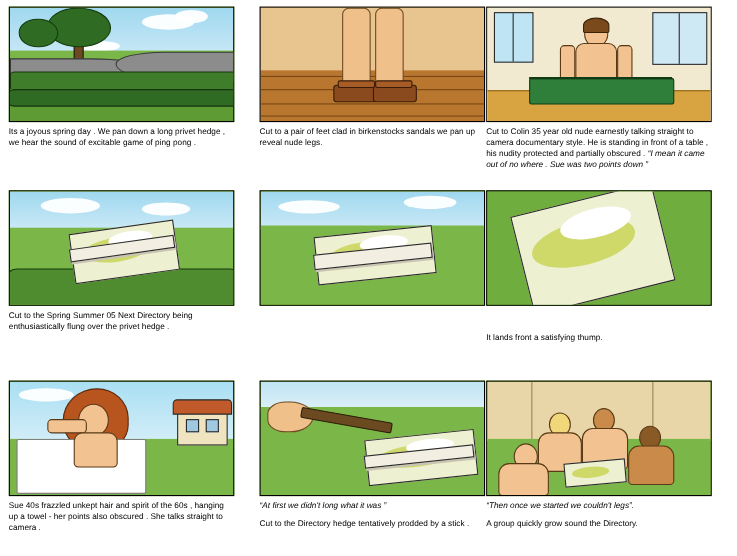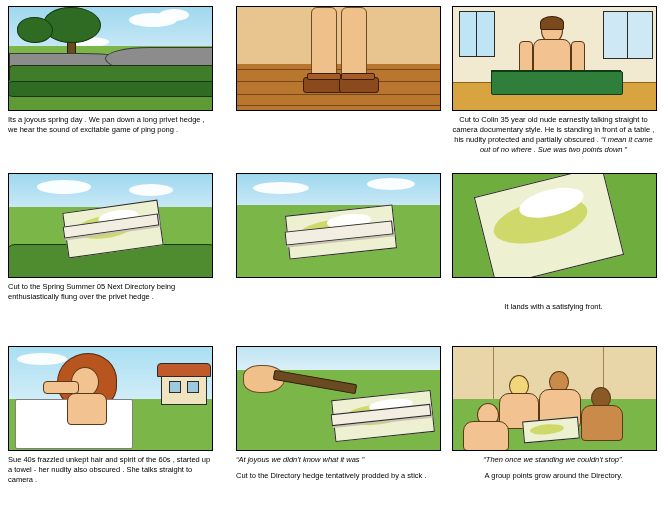--- a/index.html
+++ b/index.html
@@ -35,21 +35,21 @@
     font-size: 7.5px;
     line-height: 10px;
     color: #000;
     width: 203px;
   }
   .caption .italic { font-style: italic; }
 
   
   .c0 { left: 8px; }
   .c1 { left: 236px; }
-  .c2 { left: 452px; text-align: center; }
+  .c2 { left: 442px; }
   
   .r0 { top: 6px; }
   .r1 { top: 173px; }
   .r2 { top: 346px; }
 
   
   .sky {
     position: absolute; left: 0; top: 0; width: 100%; height: 46%;
     background: linear-gradient(#9fd8ef, #cdeaf7);
   }
@@ -242,20 +242,21 @@
       <div class="plank" style="top:74px;"></div>
       <div class="plank" style="top:87px;"></div>
       <div class="plank" style="top:98px;"></div>
       <div class="leg" style="left:74px;top:0px;width:24px;height:74px;"></div>
       <div class="leg" style="left:104px;top:0px;width:24px;height:74px;"></div>
       <div class="sandal" style="left:66px;top:70px;width:38px;height:14px;"></div>
       <div class="sandal" style="left:102px;top:70px;width:38px;height:14px;"></div>
       <div class="strap" style="left:70px;top:66px;width:32px;height:5px;border-radius:2px;"></div>
       <div class="strap" style="left:104px;top:66px;width:32px;height:5px;border-radius:2px;"></div>
     </div>
+    <div class="caption">Cut to a pair of feet clad in birkenstocks sandals we pan up reveal nude legs.</div>
   </div>
 
   <div class="cell c2 r0">
     <div class="panel" style="background:#f2ead0;">
       <div class="room-wall"></div>
       <div class="window" style="left:6px;top:4px;width:34px;height:44px;">
         <div class="mull" style="left:16px;top:0;width:1px;height:100%;"></div>
       </div>
       <div class="window" style="left:150px;top:4px;width:48px;height:46px;background:#cfe9f4;">
         <div class="mull" style="left:23px;top:0;width:1px;height:100%;"></div>
@@ -307,55 +308,55 @@
   </div>
 
   <div class="cell c2 r1">
     <div class="panel" style="background:#6fae3e;">
       <div style="position:absolute;inset:0;background:#6fae3e;"></div>
       <div class="book-cover" style="left:30px;top:6px;width:130px;height:90px;transform:rotate(-14deg);">
         <div class="swirl" style="left:10px;top:18px;width:96px;height:40px;"></div>
         <div class="swirl2" style="left:40px;top:10px;width:66px;height:26px;"></div>
       </div>
     </div>
-    <div class="caption" style="margin-top:24px;">It lands with a satisfying front.</div>
+    <div class="caption" style="margin-top:24px;">It lands front a satisfying thump.</div>
   </div>
 
   <div class="cell c0 r2">
     <div class="panel">
       <div class="sky-p7"></div>
       <div class="cloud" style="left:8px;top:6px;width:50px;height:12px;"></div>
       <div class="grass" style="height:50%;"></div>
       <div class="house" style="left:152px;top:26px;width:44px;height:30px;"></div>
       <div class="roof" style="left:148px;top:16px;width:52px;height:12px;border-radius:4px 4px 0 0;"></div>
       <div class="window-sm" style="left:160px;top:34px;width:10px;height:10px;"></div>
       <div class="window-sm" style="left:178px;top:34px;width:10px;height:10px;"></div>
       <div class="sue-hair" style="left:48px;top:6px;width:58px;height:54px;"></div>
       <div class="head" style="left:62px;top:20px;width:26px;height:28px;"></div>
       <div class="arm" style="left:34px;top:34px;width:34px;height:11px;"></div>
       <div class="towel" style="left:6px;top:52px;width:116px;height:48px;border-radius:2px;"></div>
       <div class="torso" style="left:58px;top:46px;width:38px;height:30px;"></div>
     </div>
-    <div class="caption">Sue 40s frazzled unkept hair and spirit of the 60s , started up a towel - her nudity also obscured . She talks straight to camera .</div>
+    <div class="caption">Sue 40s frazzled unkept hair and spirit of the 60s , hanging up a towel - her points also obscured . She talks straight to camera .</div>
   </div>
 
   <div class="cell c1 r2">
     <div class="panel">
       <div class="sky" style="height:26%;background:linear-gradient(#bfe4f3,#dff1f9);"></div>
       <div class="grass" style="height:78%;"></div>
       <div class="hand" style="left:6px;top:18px;width:40px;height:26px;"></div>
       <div class="stick" style="left:36px;top:30px;width:82px;height:8px;transform:rotate(10deg);"></div>
       <div class="book-cover" style="left:96px;top:48px;width:98px;height:40px;transform:rotate(-6deg);">
         <div class="swirl" style="left:10px;top:8px;width:66px;height:20px;"></div>
         <div class="swirl2" style="left:36px;top:4px;width:44px;height:12px;"></div>
       </div>
       <div class="book" style="left:94px;top:62px;width:98px;height:10px;transform:rotate(-6deg);"></div>
     </div>
     <div class="caption">
-      <div class="italic">“At joyous we didn't know what it was ”</div>
+      <div class="italic">“At first we didn't long what it was ”</div>
       <div style="height:6px;"></div>
       <div>Cut to the Directory hedge tentatively prodded by a stick .</div>
     </div>
   </div>
 
   <div class="cell c2 r2">
     <div class="panel">
       <div style="position:absolute;left:0;top:0;width:100%;height:52%;background:#e8d6a8;"></div>
       <div style="position:absolute;left:40px;top:0;width:1px;height:52%;background:#9a8452;"></div>
       <div style="position:absolute;left:150px;top:0;width:1px;height:52%;background:#9a8452;"></div>
@@ -366,19 +367,19 @@
       <div class="person-body" style="left:86px;top:42px;width:40px;height:36px;background:#f2c291;"></div>
       <div class="person-head" style="left:138px;top:40px;width:18px;height:20px;background:#8a5a26;"></div>
       <div class="person-body" style="left:128px;top:58px;width:40px;height:34px;background:#c98a4a;"></div>
       <div class="person-head" style="left:24px;top:56px;width:20px;height:22px;background:#f2c291;"></div>
       <div class="person-body" style="left:10px;top:74px;width:44px;height:28px;background:#f2c291;"></div>
       <div class="book-cover" style="left:70px;top:72px;width:54px;height:20px;transform:rotate(-5deg);">
         <div class="swirl" style="left:6px;top:4px;width:34px;height:10px;"></div>
       </div>
     </div>
     <div class="caption">
-      <div class="italic">“Then once we standing we couldn't  stop”.</div>
+      <div class="italic">“Then once we started we couldn't  legs”.</div>
       <div style="height:6px;"></div>
-      <div>A group points grow around the Directory.</div>
+      <div>A group quickly grow sound the Directory.</div>
     </div>
   </div>
 
 </div>
 
 </body></html>

